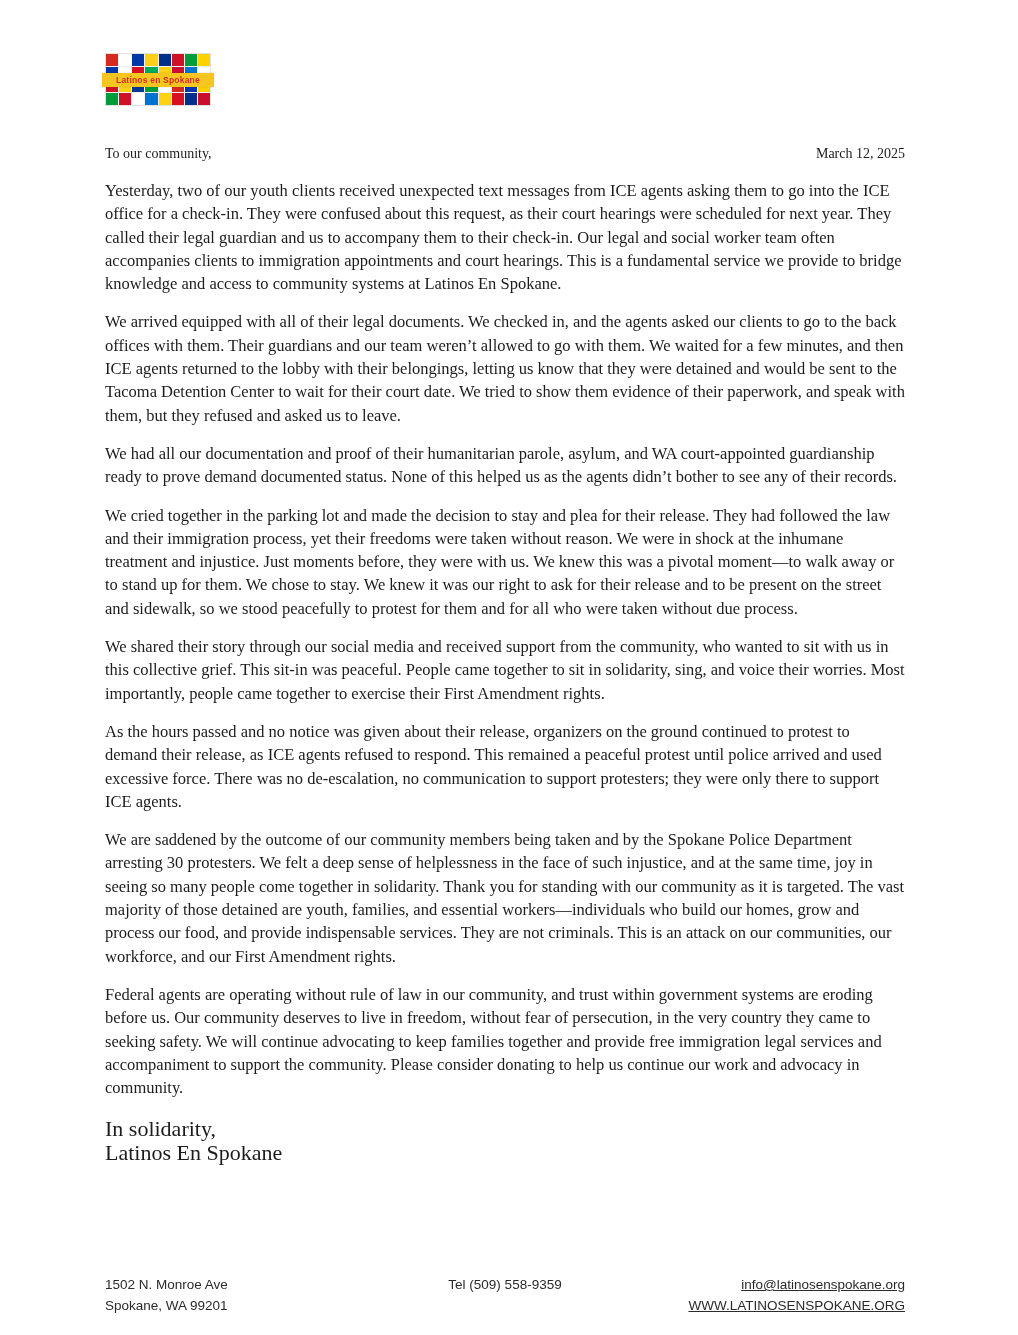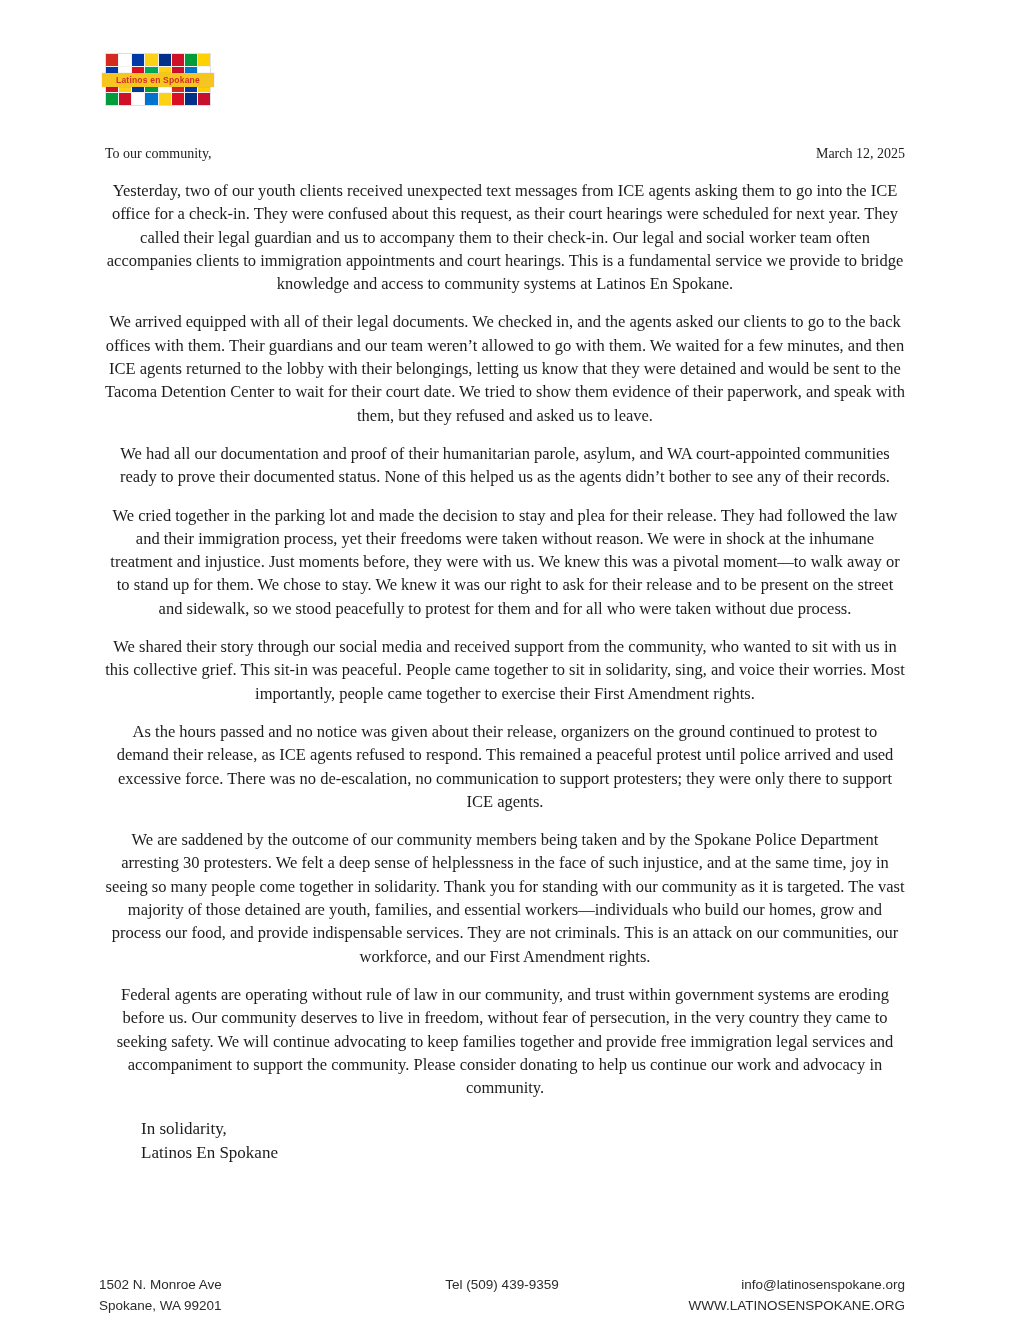--- a/index.html
+++ b/index.html
@@ -61,44 +61,42 @@
     justify-content: space-between;
     align-items: baseline;
     font-size: 14px;
     line-height: 23px;
     margin: 0 0 14px 0;
   }
   .letter p {
     font-size: 16.5px;
     line-height: 23.3px;
     margin: 8px 0 15px 0;
-    text-align: center;
   }
   .closing {
-    font-size: 17px;
+    font-size: 22px;
     line-height: 23.3px;
     margin-top: 18px;
-    margin-left: 36px;
   }
   
   .footer {
     position: absolute;
-    left: 99px;
+    left: 105px;
     right: 113px;
     top: 1274px;
     display: flex;
     justify-content: space-between;
     font-family: "Liberation Sans", sans-serif;
     font-size: 13.5px;
     line-height: 21px;
     color: #2b2b2b;
   }
   .footer .col { flex: 1; }
   .footer .col.center { text-align: center; }
-  .footer .col.right { text-align: right; }
+  .footer .col.right { text-align: right; text-decoration: underline; }
 </style>
 </head>
 <body>
 
 <div class="page">
 
   <div class="logo">
     <div class="logo-flags">
         <div style="background: rgb(213, 43, 30);"></div>
         <div style="background: rgb(255, 255, 255);"></div>
@@ -139,40 +137,40 @@
   </div>
 
   <div class="letter">
     <div class="salutation-row">
       <span>To our community,</span>
       <span>March 12, 2025</span>
     </div>
 
     <p>Yesterday, two of our youth clients received unexpected text messages from ICE agents asking them to go into the ICE office for a check-in. They were confused about this request, as their court hearings were scheduled for next year. They called their legal guardian and us to accompany them to their check-in. Our legal and social worker team often accompanies clients to immigration appointments and court hearings. This is a fundamental service we provide to bridge knowledge and access to community systems at Latinos En Spokane.</p>
     <p>We arrived equipped with all of their legal documents. We checked in, and the agents asked our clients to go to the back offices with them. Their guardians and our team weren’t allowed to go with them. We waited for a few minutes, and then ICE agents returned to the lobby with their belongings, letting us know that they were detained and would be sent to the Tacoma Detention Center to wait for their court date. We tried to show them evidence of their paperwork, and speak with them, but they refused and asked us to leave.</p>
-    <p>We had all our documentation and proof of their humanitarian parole, asylum, and WA court-appointed communities ready to prove their documented status. None of this helped us as the agents didn’t bother to see any of their records.</p>
+    <p>We had all our documentation and proof of their humanitarian parole, asylum, and WA court-appointed guardianship ready to prove demand documented status. None of this helped us as the agents didn’t bother to see any of their records.</p>
     <p>We cried together in the parking lot and made the decision to stay and plea for their release. They had followed the law and their immigration process, yet their freedoms were taken without reason. We were in shock at the inhumane treatment and injustice. Just moments before, they were with us. We knew this was a pivotal moment—to walk away or to stand up for them. We chose to stay. We knew it was our right to ask for their release and to be present on the street and sidewalk, so we stood peacefully to protest for them and for all who were taken without due process.</p>
     <p>We shared their story through our social media and received support from the community, who wanted to sit with us in this collective grief. This sit-in was peaceful. People came together to sit in solidarity, sing, and voice their worries. Most importantly, people came together to exercise their First Amendment rights.</p>
     <p>As the hours passed and no notice was given about their release, organizers on the ground continued to protest to demand their release, as ICE agents refused to respond. This remained a peaceful protest until police arrived and used excessive force. There was no de-escalation, no communication to support protesters; they were only there to support ICE agents.</p>
     <p>We are saddened by the outcome of our community members being taken and by the Spokane Police Department arresting 30 protesters. We felt a deep sense of helplessness in the face of such injustice, and at the same time, joy in seeing so many people come together in solidarity. Thank you for standing with our community as it is targeted. The vast majority of those detained are youth, families, and essential workers—individuals who build our homes, grow and process our food, and provide indispensable services. They are not criminals. This is an attack on our communities, our workforce, and our First Amendment rights.</p>
     <p>Federal agents are operating without rule of law in our community, and trust within government systems are eroding before us. Our community deserves to live in freedom, without fear of persecution, in the very country they came to seeking safety. We will continue advocating to keep families together and provide free immigration legal services and accompaniment to support the community. Please consider donating to help us continue our work and advocacy in community.</p>
 
     <div class="closing">
       <div>In solidarity,</div>
       <div>Latinos En Spokane</div>
     </div>
   </div>
 
   <div class="footer">
     <div class="col left">
       <div>1502 N. Monroe Ave</div>
       <div>Spokane, WA 99201</div>
     </div>
     <div class="col center">
-      <div>Tel (509) 439-9359</div>
+      <div>Tel (509) 558-9359</div>
     </div>
     <div class="col right">
       <div>info@latinosenspokane.org</div>
       <div>WWW.LATINOSENSPOKANE.ORG</div>
     </div>
   </div>
 
 </div>
 
 </body></html>

